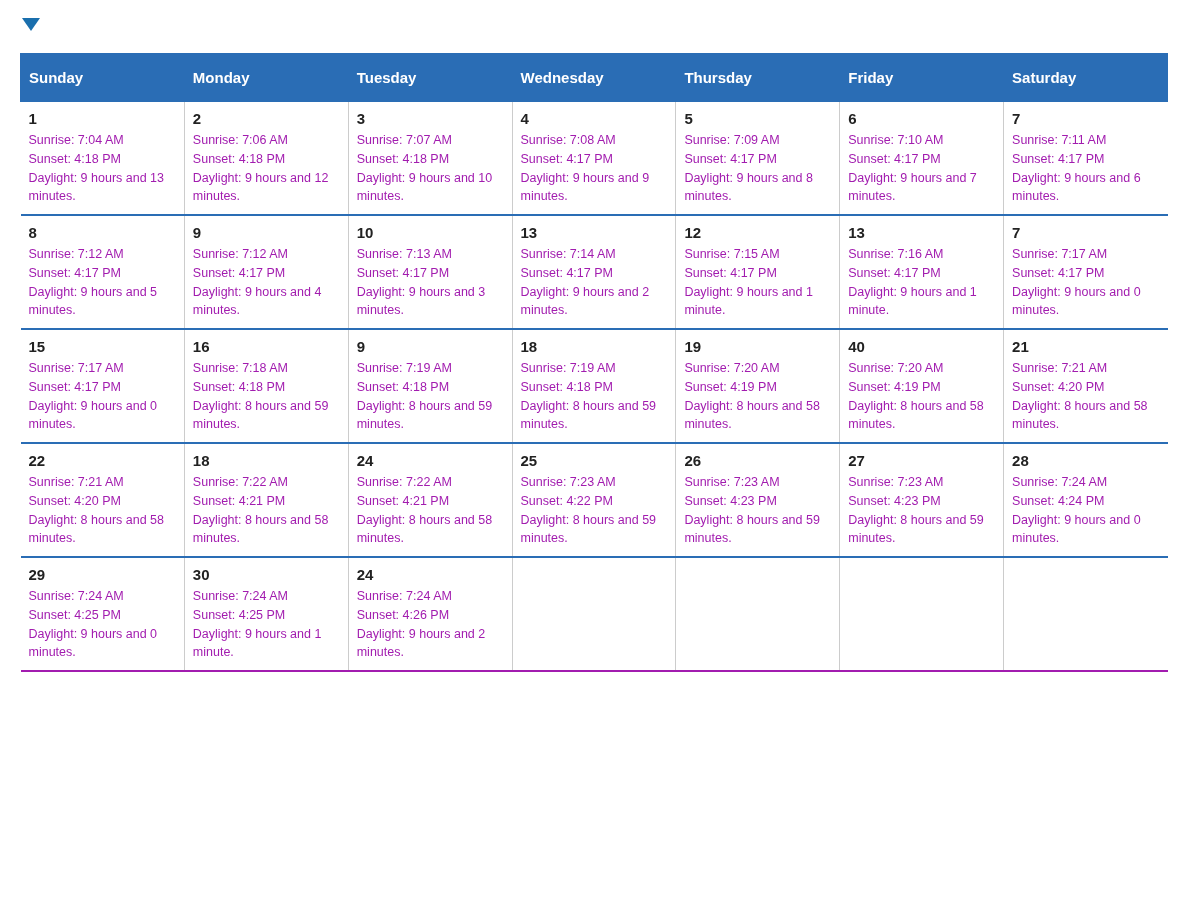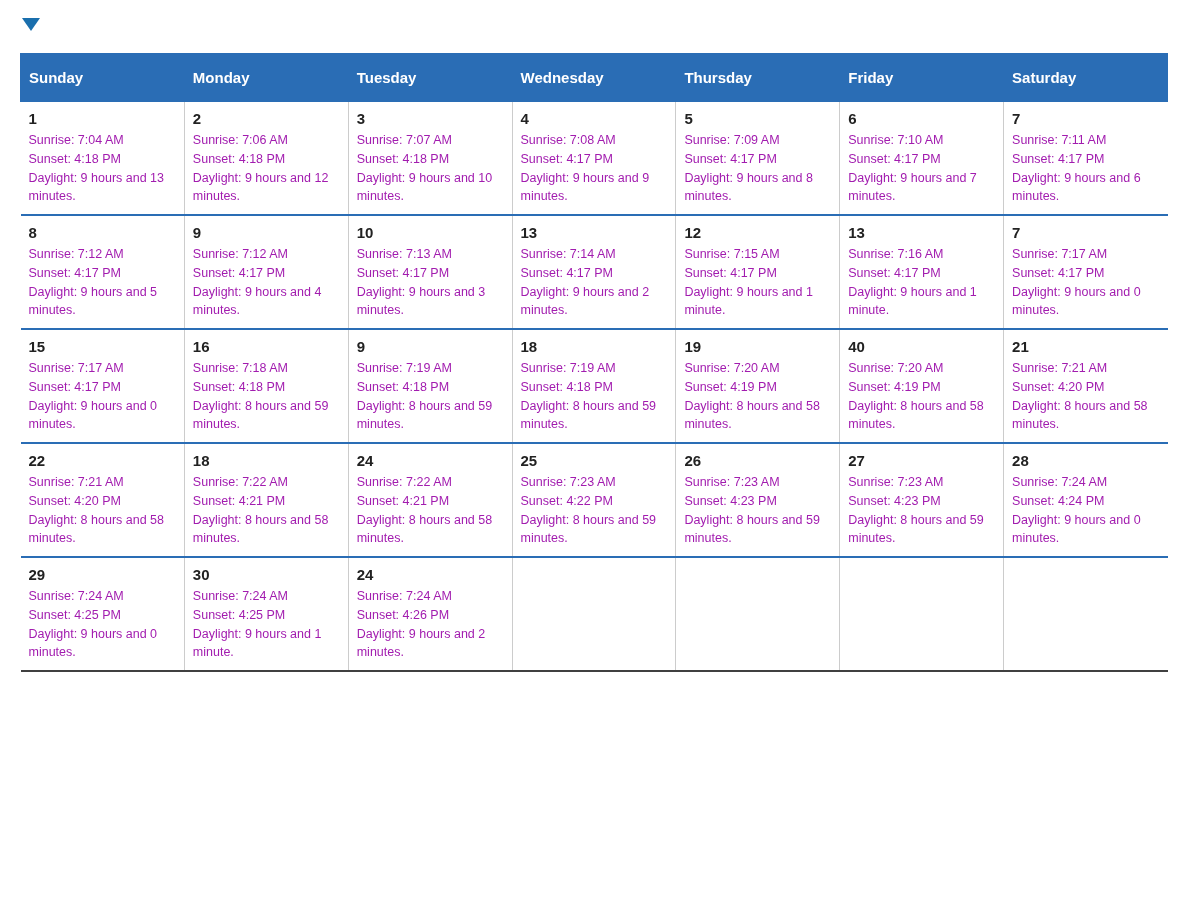--- a/index.html
+++ b/index.html
@@ -69,21 +69,21 @@
       color: #222;
       display: block;
       margin-bottom: 4px;
     }
     .day-info {
       font-size: 12.5px;
       line-height: 1.5;
       color: #a21caf;
     }
     tbody tr:last-child {
-      border-bottom: 2px solid #404040;
+      border-bottom: 2px solid #a21caf;
     }
     .logo-text-general {
       font-size: 30px;
       font-weight: bold;
       color: #222;
     }
     .logo-text-blue {
       font-size: 30px;
       font-weight: bold;
       color: #1a6fad;

